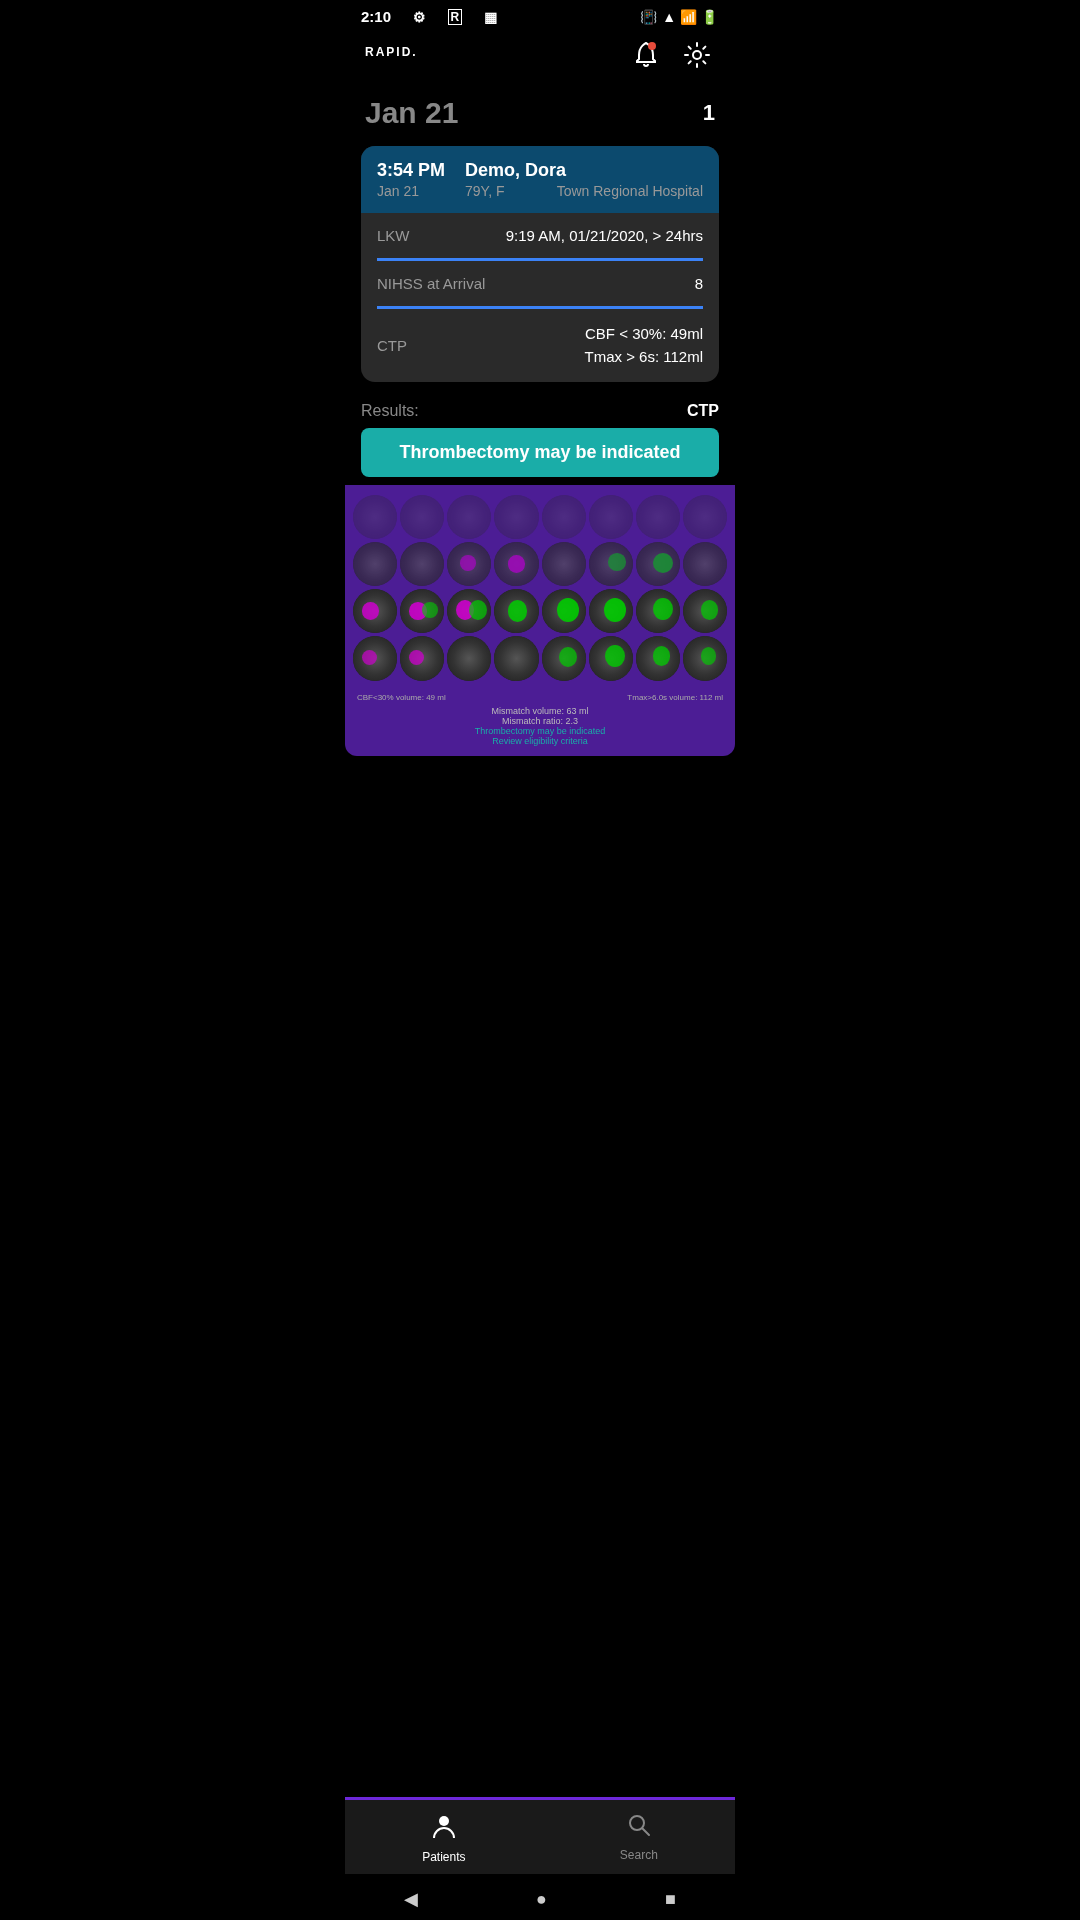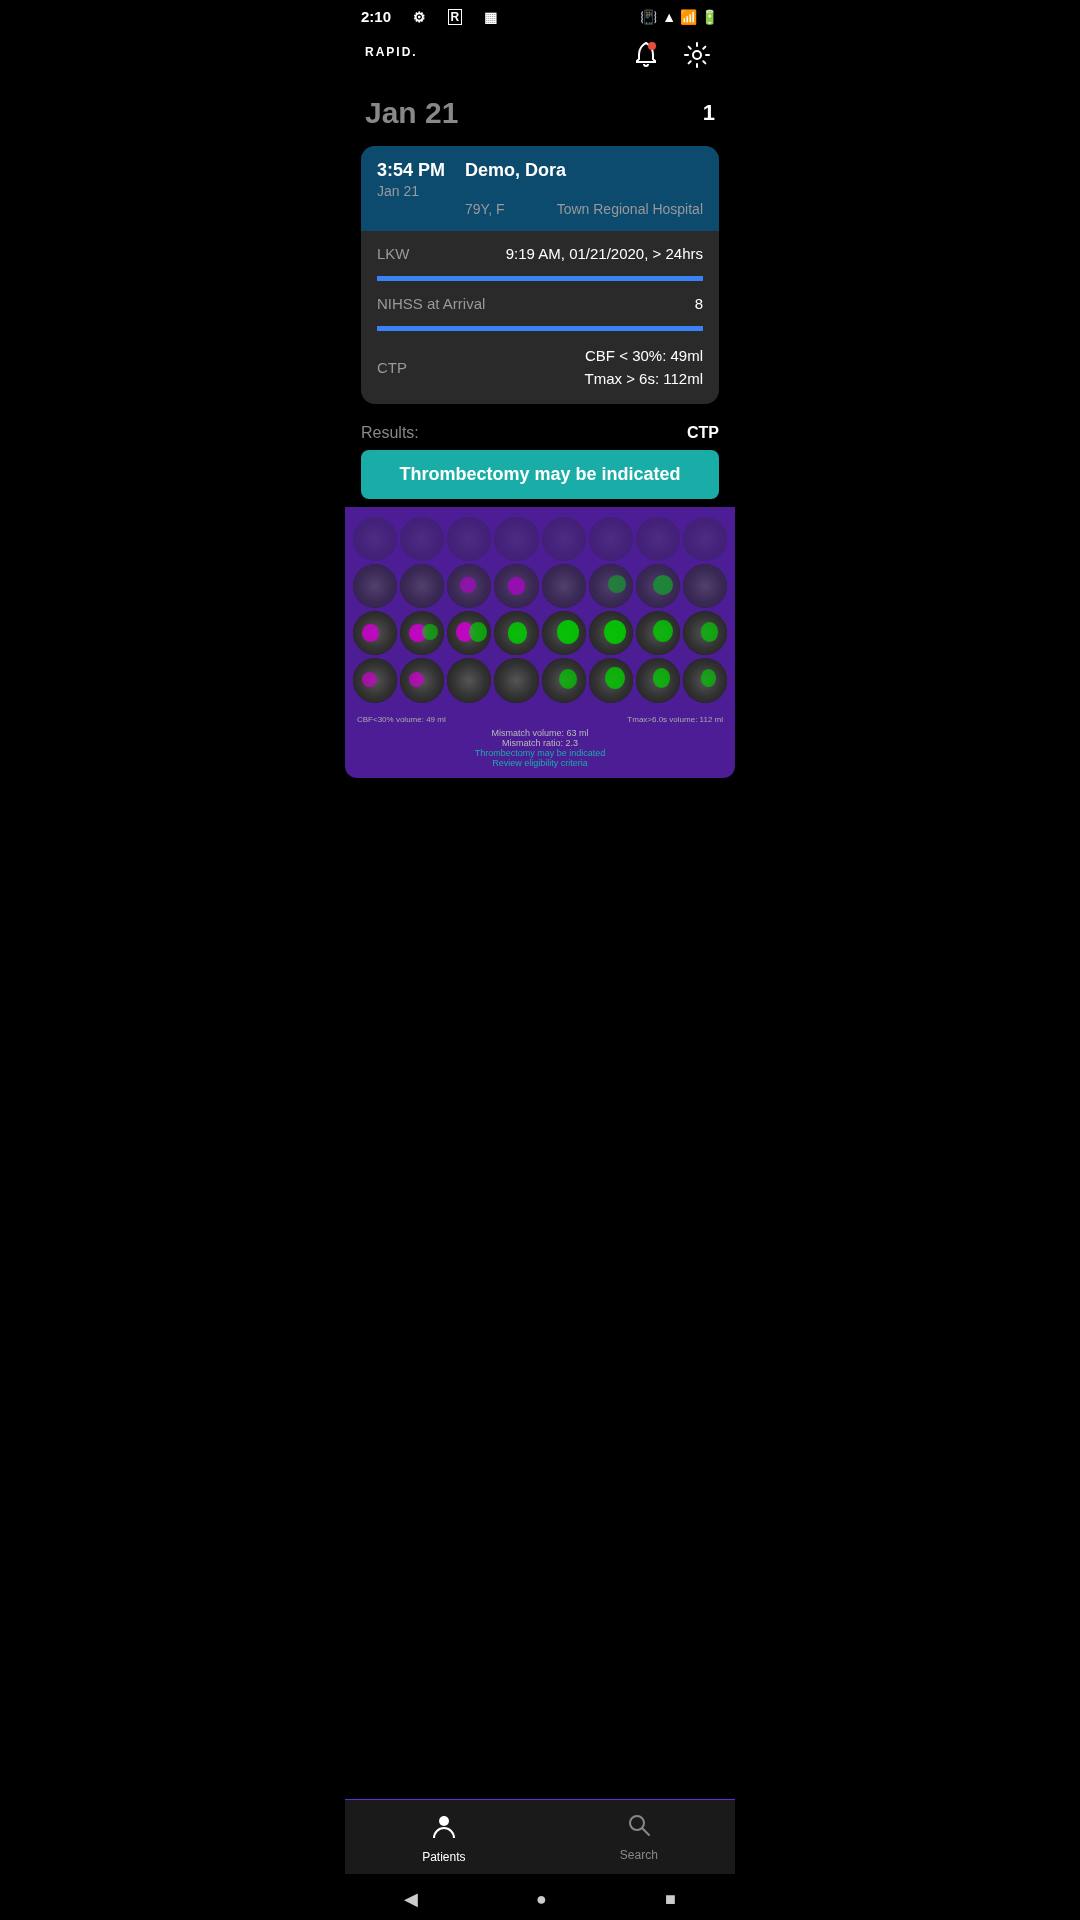--- a/index.html
+++ b/index.html
@@ -115,39 +115,39 @@
     }
     .patient-info-col { flex: 1; }
     .patient-name {
       font-size: 18px;
       font-weight: 800;
       color: #fff;
     }
     .patient-demographics {
       font-size: 14px;
       color: #999;
-      margin-top: 20px;
+      margin-top: 2px;
       display: flex;
       justify-content: space-between;
     }
     .patient-hospital {
       color: #999;
       font-size: 14px;
     }
 
     
     .medical-data {
       padding: 0 16px;
     }
     .data-row {
       display: flex;
       justify-content: space-between;
       align-items: center;
       padding: 14px 0;
-      border-bottom: 5px solid #3b82f6;
+      border-bottom: 3px solid #3b82f6;
     }
     .data-row:last-child { border-bottom: none; }
     .data-label {
       font-size: 15px;
       color: #999;
     }
     .data-value {
       font-size: 15px;
       color: #fff;
       text-align: right;
@@ -235,21 +235,21 @@
     }
 
     
     .bottom-nav {
       position: fixed;
       bottom: 0;
       left: 50%;
       transform: translateX(-50%);
       width: 390px;
       background: #1a1a1a;
-      border-top: 1px solid #6d28d9;
+      border-top: 3px solid #6d28d9;
       display: flex;
       justify-content: space-around;
       padding: 8px 0 6px;
     }
     .nav-item {
       display: flex;
       flex-direction: column;
       align-items: center;
       gap: 4px;
       cursor: pointer;

